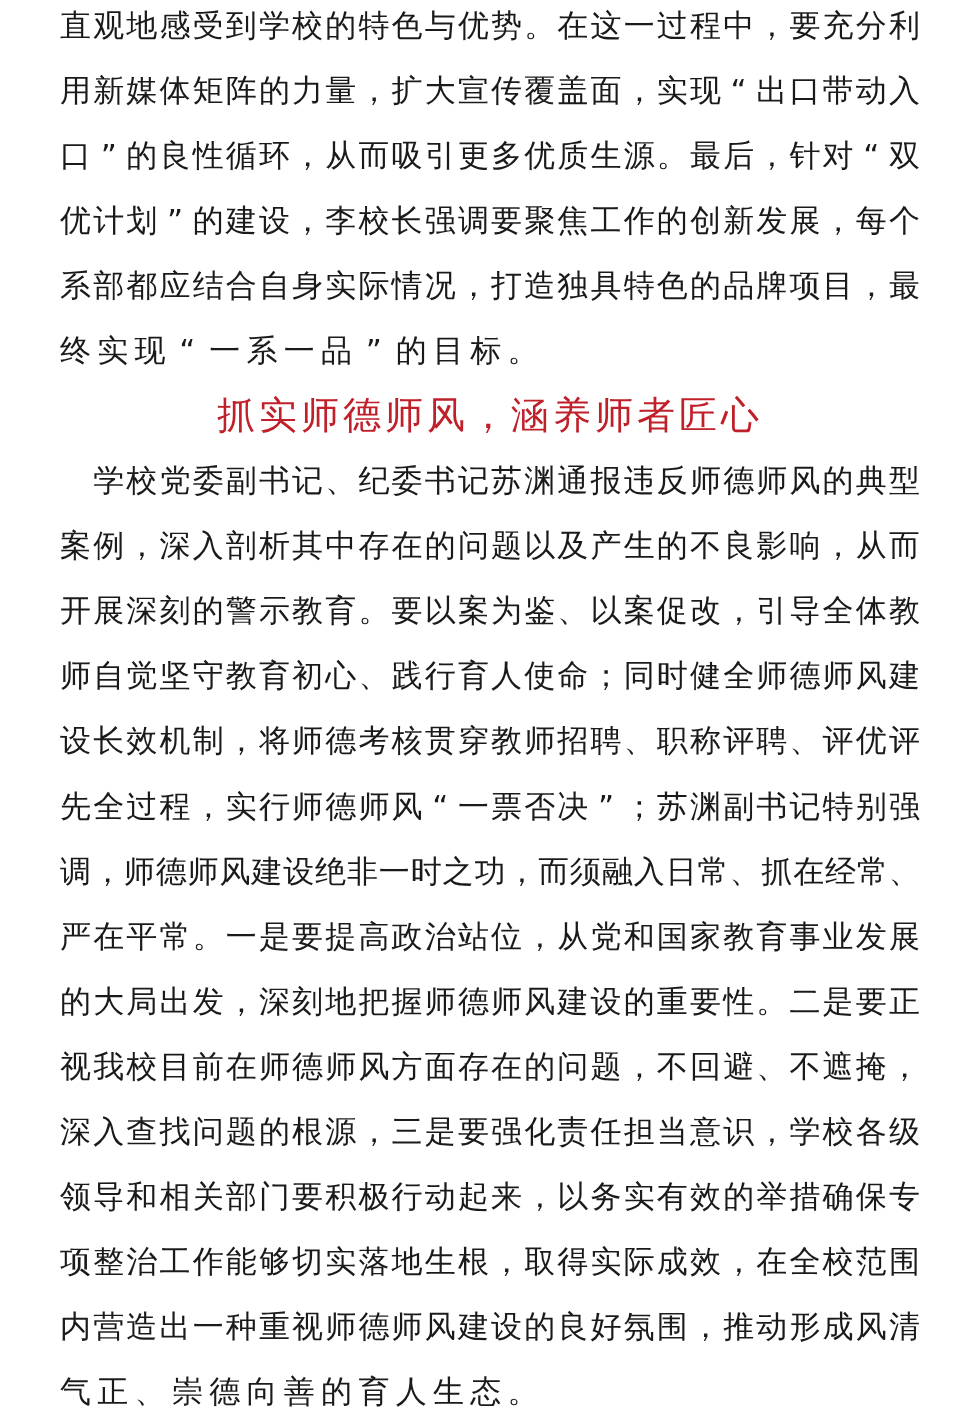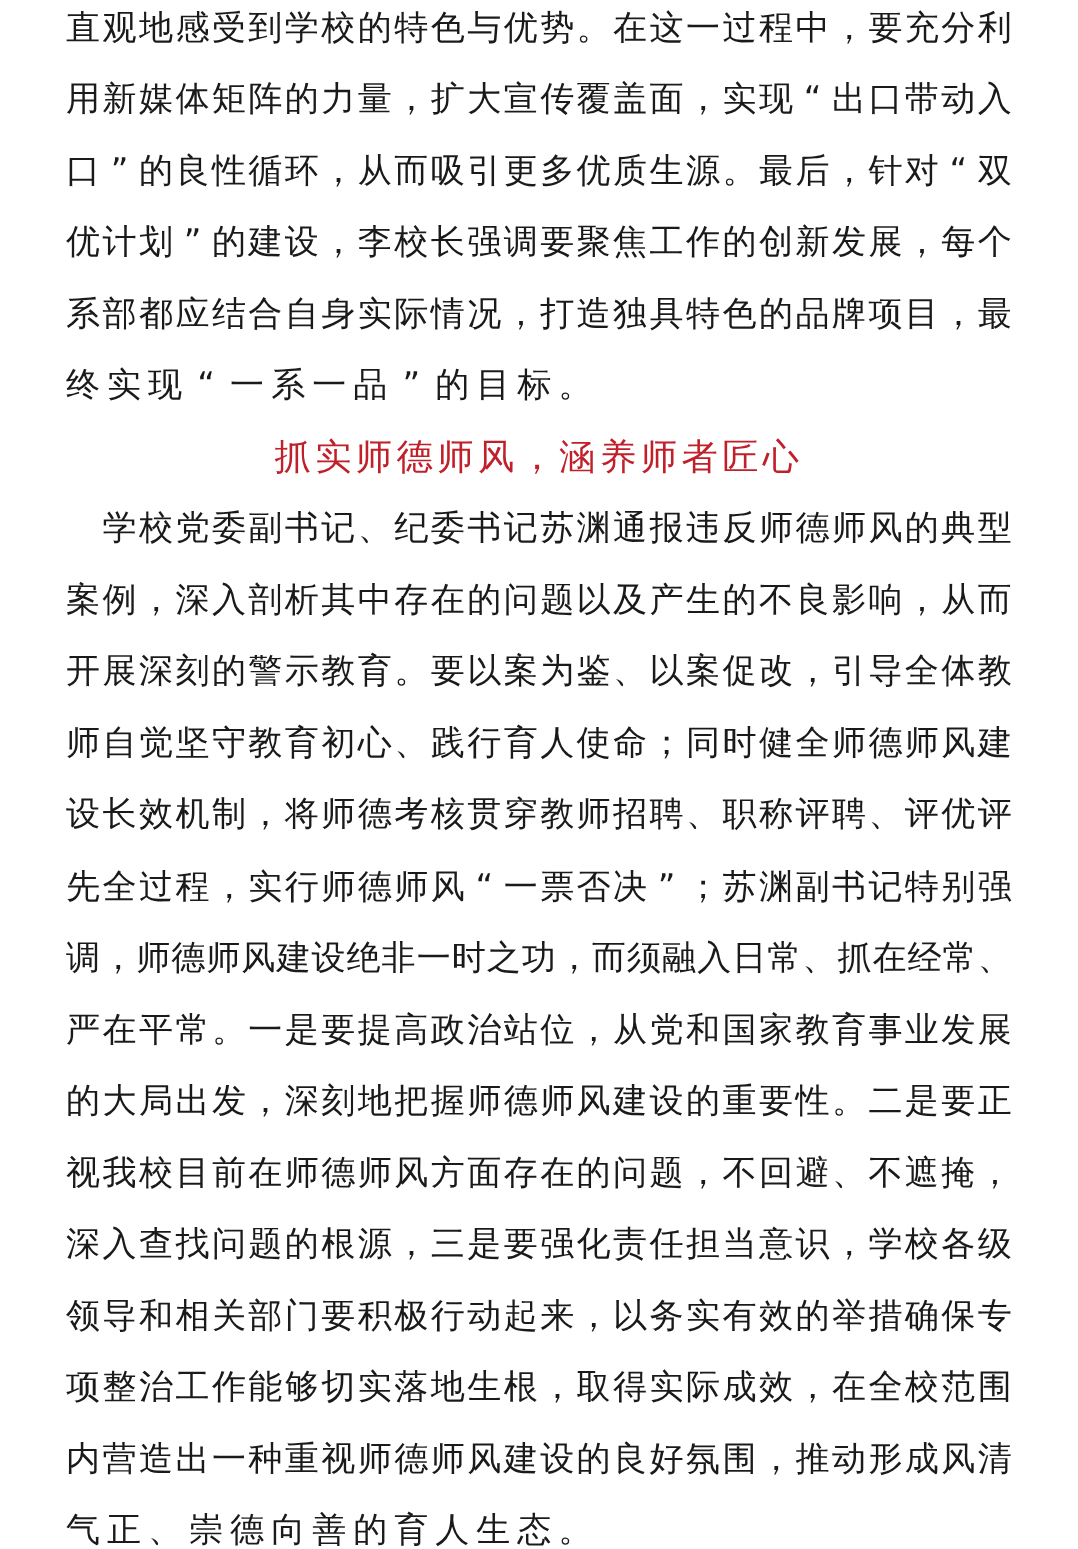--- a/index.html
+++ b/index.html
@@ -17,21 +17,21 @@
       display: flex; justify-content: space-between;
       letter-spacing: 0;
     }
     .line.last { justify-content: flex-start; }
     .line.last span { margin-right: 6.3px; }
     .line span { display: inline-block; width: 31px; text-align: center; }
     .heading {
       position: absolute; left: 0; width: 980px; top: 390px;
       height: 50px; line-height: 50px; text-align: center;
       font-family: "DejaVu Sans", "Liberation Sans", sans-serif;
-      font-size: 33px; color: #c0202a; letter-spacing: 4px;
+      font-size: 38px; color: #c0202a; letter-spacing: 4px;
     }
   </style>
 </head>
 <body>
 
 <div class="page">
   <div id="p1">
       <div class="line" style="top: 0px;">
         <span>直</span>
         <span>观</span>

